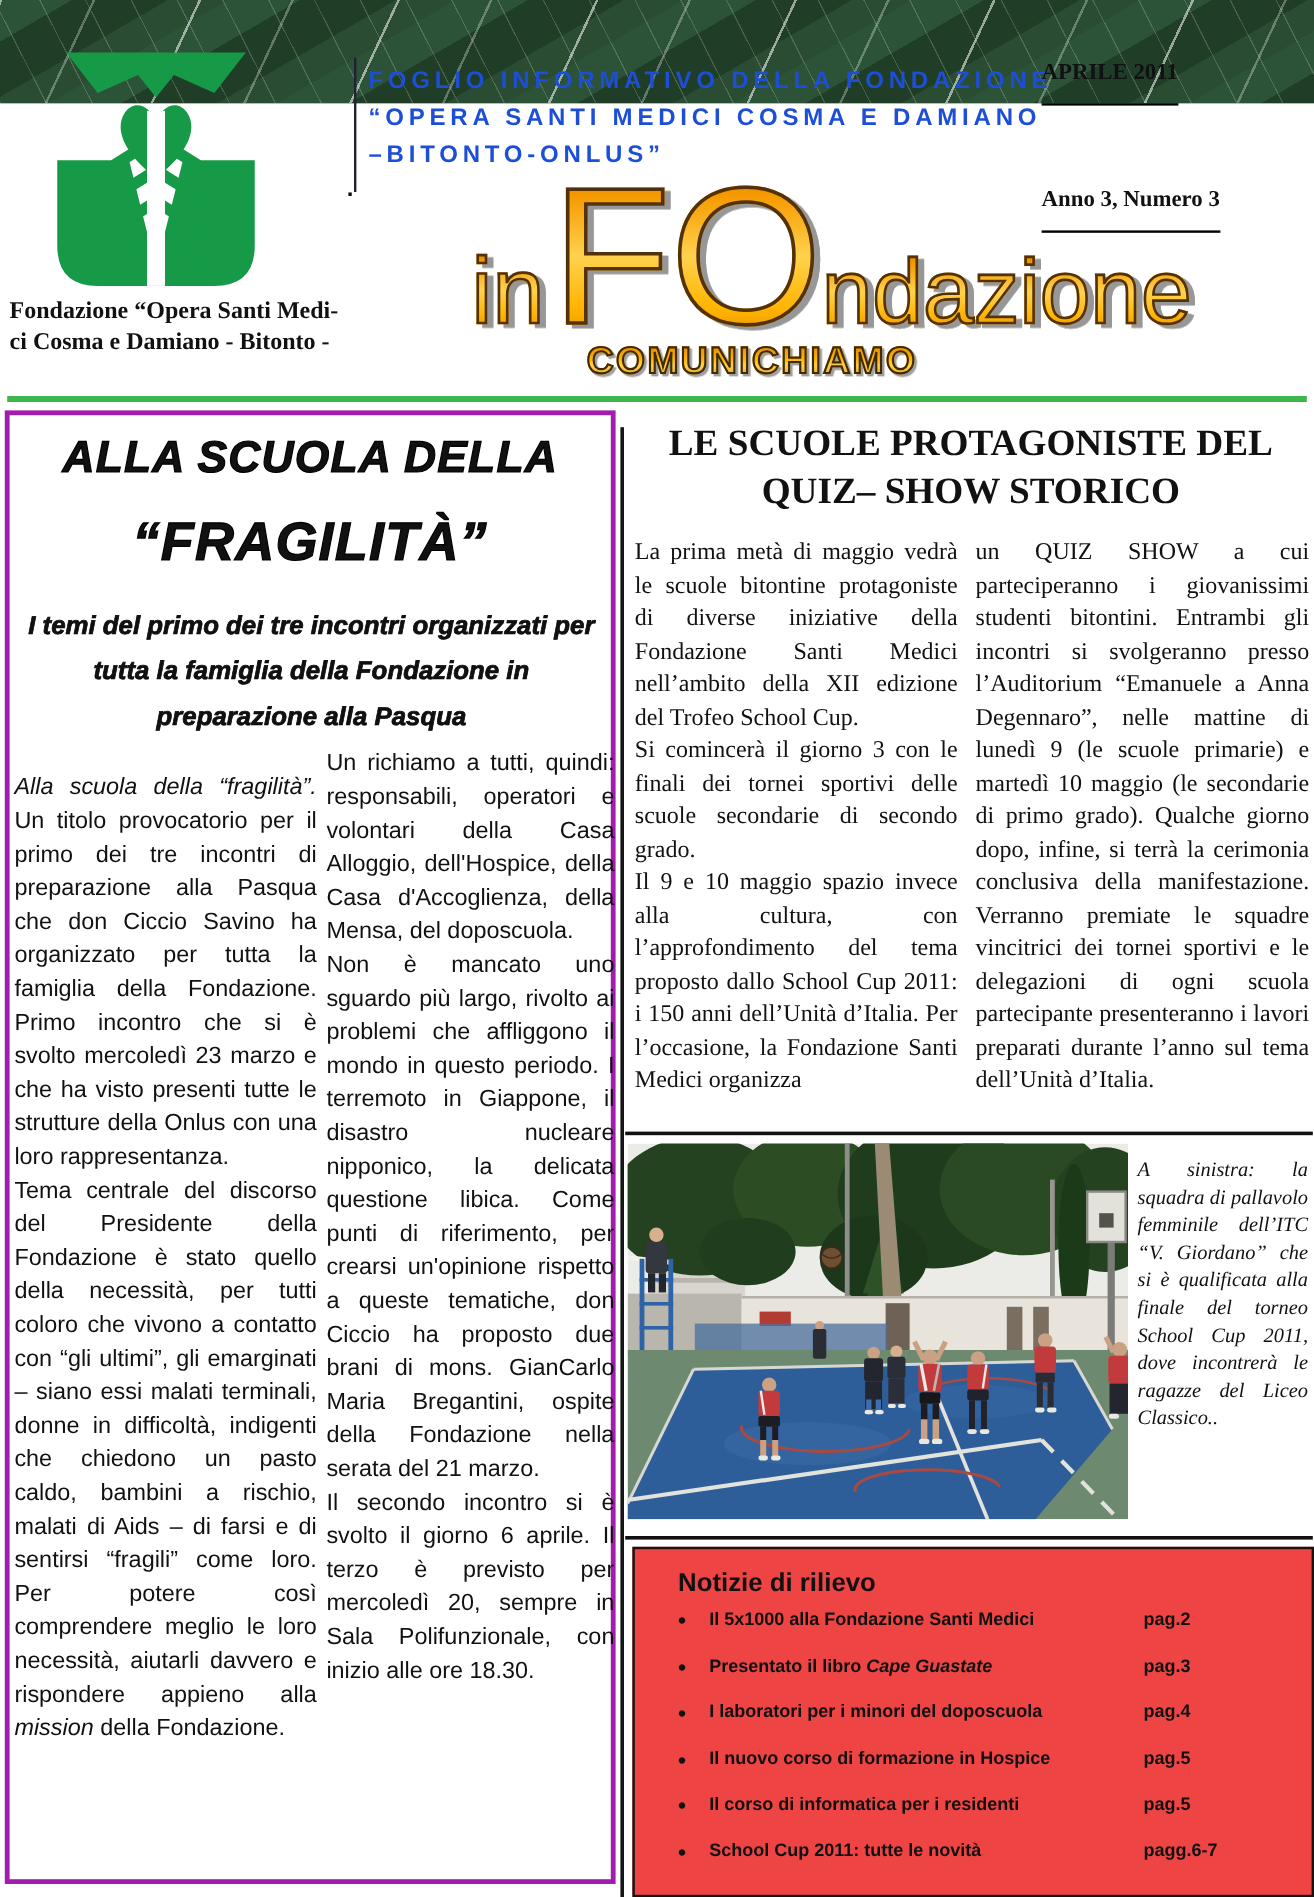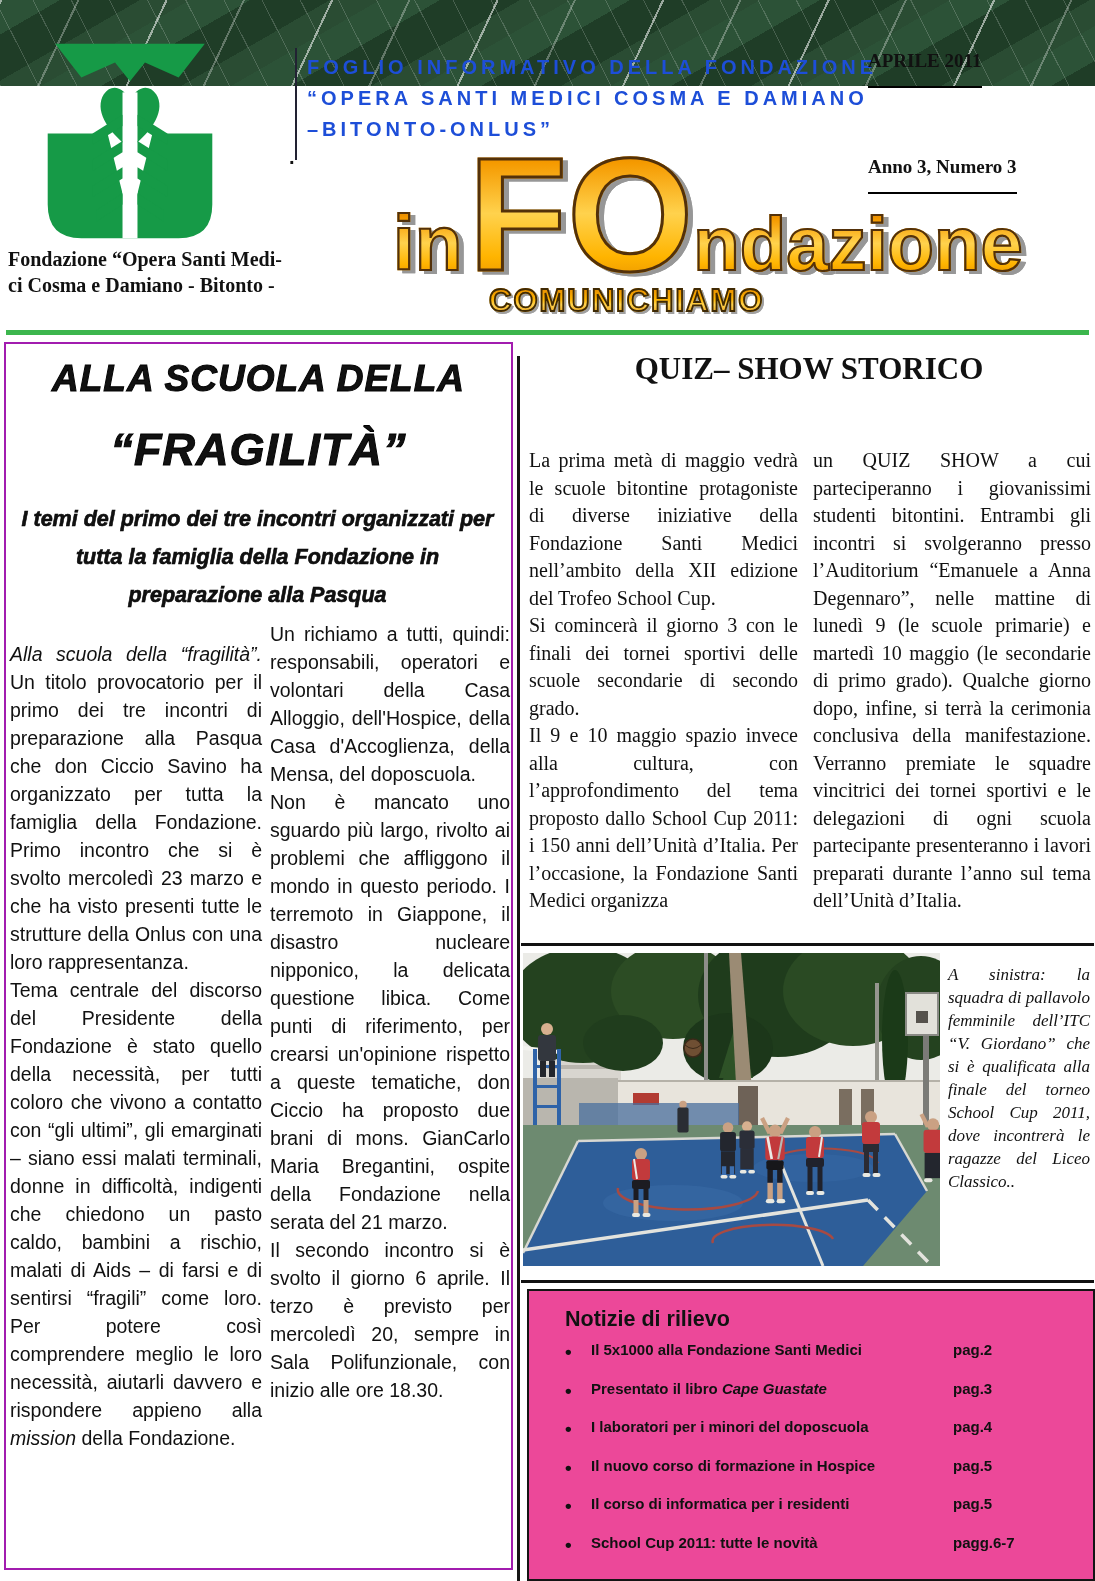--- a/index.html
+++ b/index.html
@@ -19,35 +19,35 @@
   .caps{position:absolute;left:307px;top:52px;width:585px;color:#1d4ed8;
     font-weight:bold;font-size:20px;line-height:31px;letter-spacing:4px;}
   .stray-dot{position:absolute;left:289px;top:146px;font-weight:bold;font-size:20px;}
   .issue-block{position:absolute;font-family:"Liberation Serif",serif;font-weight:bold;font-size:19px;
     border-bottom:2.5px solid #000;padding-bottom:14px;}
   .date{left:868px;top:50px;}
   .issue{left:868px;top:156px;}
 
   .logo-word{position:absolute;left:393px;top:141px;white-space:nowrap;
     filter:drop-shadow(5px 3px 0 rgba(125,125,125,.8));}
-  .logo-word span{font-weight:bold;line-height:.9;
+  .logo-word span{font-weight:normal;line-height:.9;
     background:linear-gradient(180deg,#c96a00 0%,#f59a00 22%,#ffd24d 50%,#ffb400 74%,#d97b00 100%);
     -webkit-background-clip:text;background-clip:text;color:transparent;}
   .lg-in{font-size:78px;-webkit-text-stroke:2.2px #53310a;margin-right:6px;}
   .lg-fo{font-size:162px;-webkit-text-stroke:3px #53310a;}
   .lg-rest{font-size:76px;-webkit-text-stroke:2.2px #53310a;}
   .tagline{position:absolute;left:489px;top:283px;font-weight:bold;font-size:31px;letter-spacing:2px;
     background:linear-gradient(180deg,#d97b00,#ffb400 45%,#ffd24d 60%,#e08600);
     -webkit-background-clip:text;background-clip:text;color:transparent;
     -webkit-text-stroke:1.8px #3f2a05;filter:drop-shadow(2px 2px 0 rgba(120,120,120,.7));}
   .green-rule{position:absolute;left:6px;top:330px;width:1083px;height:5px;background:#3cb64d;}
 
   
   .left-box{position:absolute;left:4px;top:342px;width:509px;height:1228px;
-    border:2px solid #a21caf;box-sizing:border-box;}
+    border:4px solid #a21caf;box-sizing:border-box;}
   .la-t1,.la-t2{position:absolute;left:0;width:100%;text-align:center;font-style:italic;font-weight:bold;
     -webkit-text-stroke:1px #000;letter-spacing:1px;}
   .la-t1{top:14px;font-size:37px;}
   .la-t2{top:80px;font-size:45px;}
   .la-sub{position:absolute;left:10px;top:156px;width:483px;text-align:center;
     font-style:italic;font-weight:bold;font-size:21.5px;line-height:38px;-webkit-text-stroke:.6px #000;}
   .la-col{position:absolute;top:276px;font-size:19.5px;line-height:28px;text-align:justify;}
   .la-col p{margin:0;}
   .la-col1{left:4px;width:252px;margin-top:20px;}
   .la-col2{left:264px;width:240px;}
@@ -63,21 +63,21 @@
   .ra-col p{margin:0;}
   .ra-col1{left:529px;width:269px;}
   .ra-col2{left:813px;width:278px;}
   .rule-a{position:absolute;left:521px;top:943px;width:573px;height:3px;background:#111;}
   .photo{position:absolute;left:523px;top:953px;width:417px;height:313px;}
   .caption{position:absolute;left:948px;top:963px;width:142px;font-family:"Liberation Serif",serif;
     font-style:italic;font-size:17px;line-height:23px;text-align:justify;}
   .rule-b{position:absolute;left:521px;top:1280px;width:573px;height:3px;background:#111;}
 
   
-  .news{position:absolute;left:527px;top:1289px;width:568px;height:292px;background:#ec4899;
+  .news{position:absolute;left:527px;top:1289px;width:568px;height:292px;background:#ef4444;
     border:2px solid #141414;box-sizing:border-box;}
   .news-title{position:absolute;left:36px;top:16px;font-weight:bold;font-size:21.5px;}
   .news-items{position:absolute;left:36px;top:50px;right:12px;}
   .news-item{display:flex;align-items:flex-start;height:38.6px;font-weight:bold;font-size:15px;}
   .bullet{width:26px;}
   .bullet::before{content:"\2022";font-size:19px;}
   .n-label{flex:1;padding-right:6px;}
   .n-page{width:128px;}
 </style>
 </head>
@@ -138,20 +138,21 @@
     <div class="la-col la-col2">
       <p>Un richiamo a tutti, quindi: responsabili, operatori e volontari della Casa Alloggio, dell'Hospice, della Casa d'Accoglienza, della Mensa, del doposcuola.</p>
       <p>Non è mancato uno sguardo più largo, rivolto ai problemi che affliggono il mondo in questo periodo. I terremoto in Giappone, il disastro nucleare nipponico, la delicata questione libica. Come punti di riferimento, per crearsi un'opinione rispetto a queste tematiche, don Ciccio ha proposto due brani di mons. GianCarlo Maria Bregantini, ospite della Fondazione nella serata del 21 marzo.</p>
       <p>Il secondo incontro si è svolto il giorno 6 aprile. Il terzo è previsto per mercoledì 20, sempre in Sala Polifunzionale, con inizio alle ore 18.30.</p>
     </div>
   </section>
 
   <div class="v-div"></div>
 
   <div class="ra-title">
+    <div>LE SCUOLE PROTAGONISTE DEL</div>
     <div>QUIZ– SHOW STORICO</div>
   </div>
   <div class="ra-col ra-col1">
     <p>La prima metà di maggio vedrà le scuole bitontine protagoniste di diverse iniziative della Fondazione Santi Medici nell’ambito della XII edizione del Trofeo School Cup.</p>
     <p>Si comincerà il giorno 3 con le finali dei tornei sportivi delle scuole secondarie di secondo grado.</p>
     <p>Il 9 e 10 maggio spazio invece alla cultura, con l’approfondimento del tema proposto dallo School Cup 2011: i 150 anni dell’Unità d’Italia. Per l’occasione, la Fondazione Santi Medici organizza</p>
   </div>
   <div class="ra-col ra-col2">
     <p>un QUIZ SHOW a cui parteciperanno i giovanissimi studenti bitontini. Entrambi gli incontri si svolgeranno presso l’Auditorium “Emanuele a Anna Degennaro”, nelle mattine di lunedì 9 (le scuole primarie) e martedì 10 maggio (le secondarie di primo grado). Qualche giorno dopo, infine, si terrà la cerimonia conclusiva della manifestazione. Verranno premiate le squadre vincitrici dei tornei sportivi e le delegazioni di ogni scuola partecipante presenteranno i lavori preparati durante l’anno sul tema dell’Unità d’Italia.</p>
   </div>

